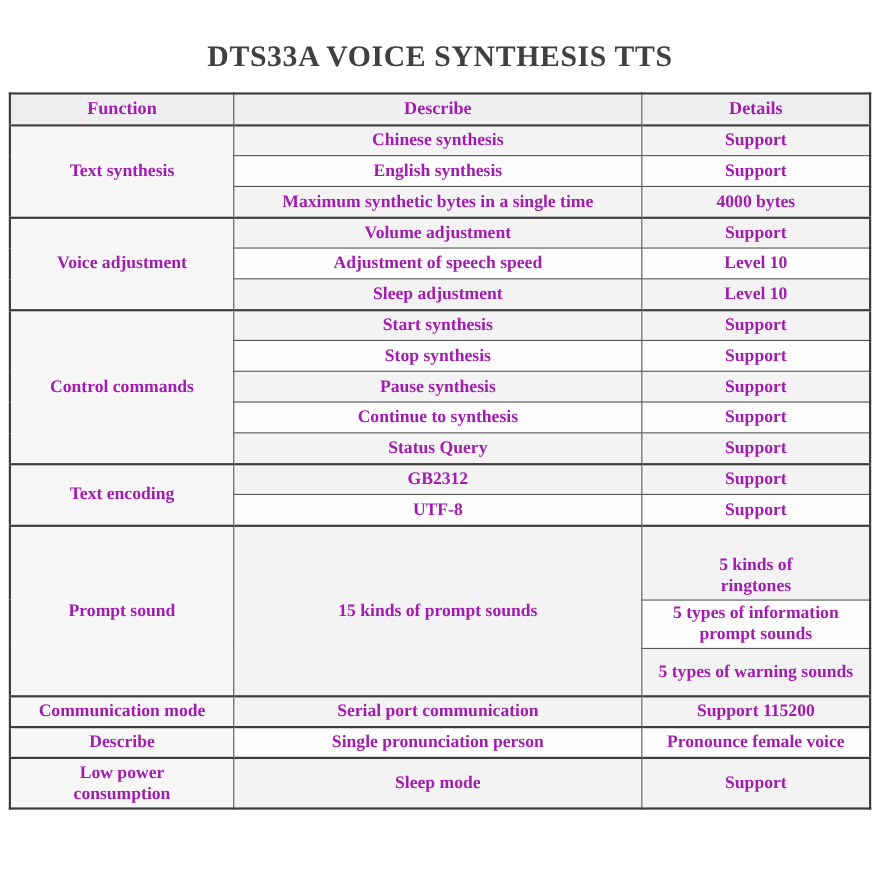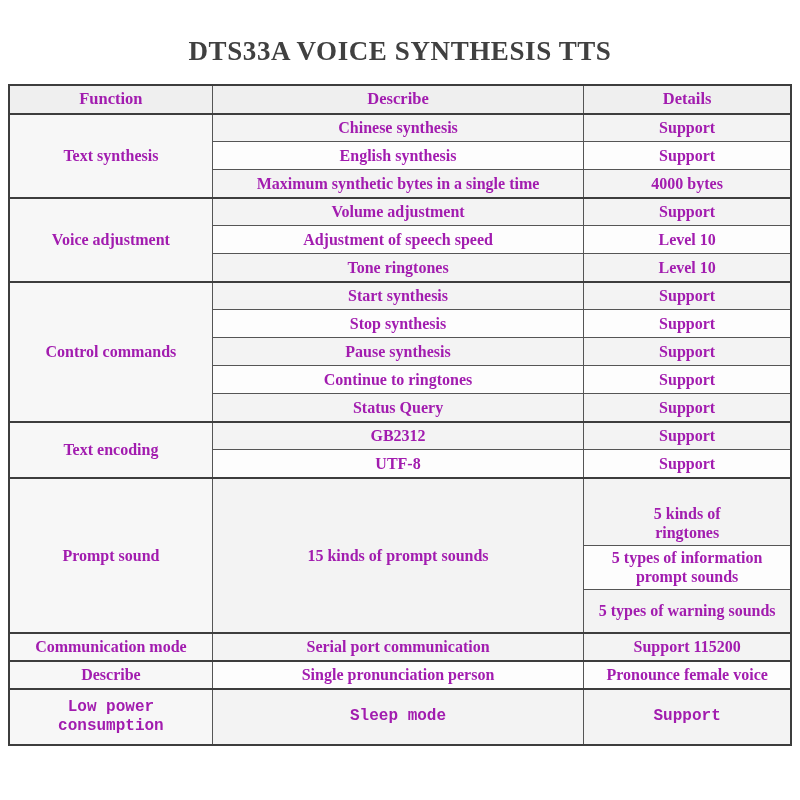--- a/index.html
+++ b/index.html
@@ -50,21 +50,21 @@
     overflow: hidden;
   }
   thead tr { height: 29px; }
   th {
     background: #efefef;
     border-bottom: 2px solid #3d3d3d;
     font-size: 16.5px;
   }
   tbody tr { height: 28px; }
   tbody tr.tall { height: 44px; }
-  tbody tr.xtall { height: 56px; font-family: Liberation Mono, monospace; }
+  tbody tr.xtall { height: 46px; }
 
   
   td.desc, td.det, th.h-desc, th.h-det { border-left: 1px solid #7f1d1d; }
 
   
   tr.sec td { border-top: 2px solid #3d3d3d; }
 
   
   td.fn { background: #f7f7f7; }
   tr.g td.desc, tr.g td.det { background: #f3f3f3; }
@@ -114,39 +114,39 @@
       <tr class="sec g">
         <td class="fn" rowspan="3">Voice adjustment</td>
         <td class="desc">Volume adjustment</td>
         <td class="det">Support</td>
       </tr>
       <tr class="w">
         <td class="desc">Adjustment of speech speed</td>
         <td class="det">Level 10</td>
       </tr>
       <tr class="g">
-        <td class="desc">Tone ringtones</td>
+        <td class="desc">Sleep adjustment</td>
         <td class="det">Level 10</td>
       </tr>
 
       <tr class="sec g">
         <td class="fn" rowspan="5">Control commands</td>
         <td class="desc">Start synthesis</td>
         <td class="det">Support</td>
       </tr>
       <tr class="w">
         <td class="desc">Stop synthesis</td>
         <td class="det">Support</td>
       </tr>
       <tr class="g">
         <td class="desc">Pause synthesis</td>
         <td class="det">Support</td>
       </tr>
       <tr class="w">
-        <td class="desc">Continue to ringtones</td>
+        <td class="desc">Continue to synthesis</td>
         <td class="det">Support</td>
       </tr>
       <tr class="g">
         <td class="desc">Status Query</td>
         <td class="det">Support</td>
       </tr>
 
       <tr class="sec g">
         <td class="fn" rowspan="2">Text encoding</td>
         <td class="desc">GB2312</td>

